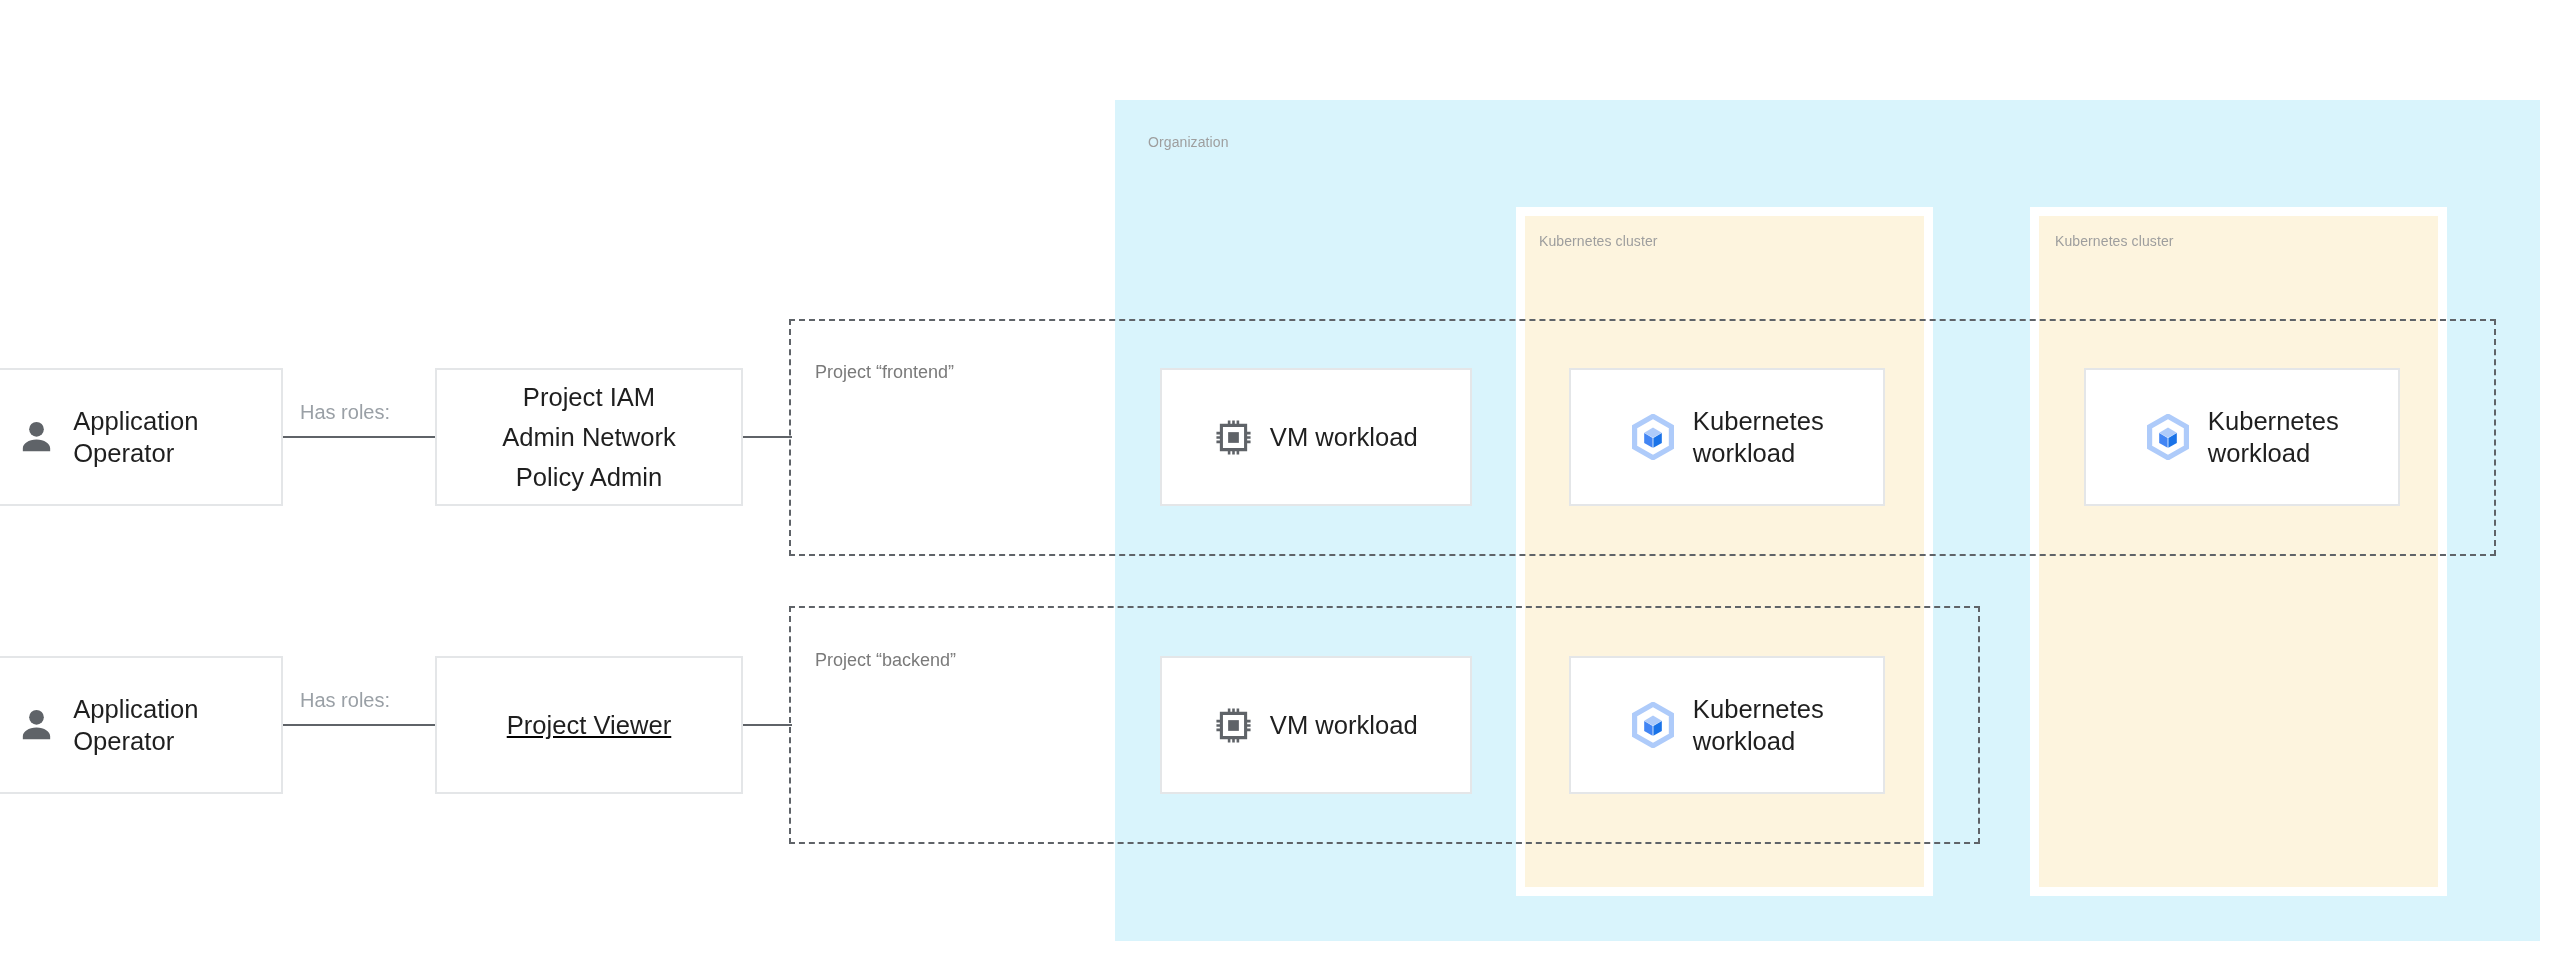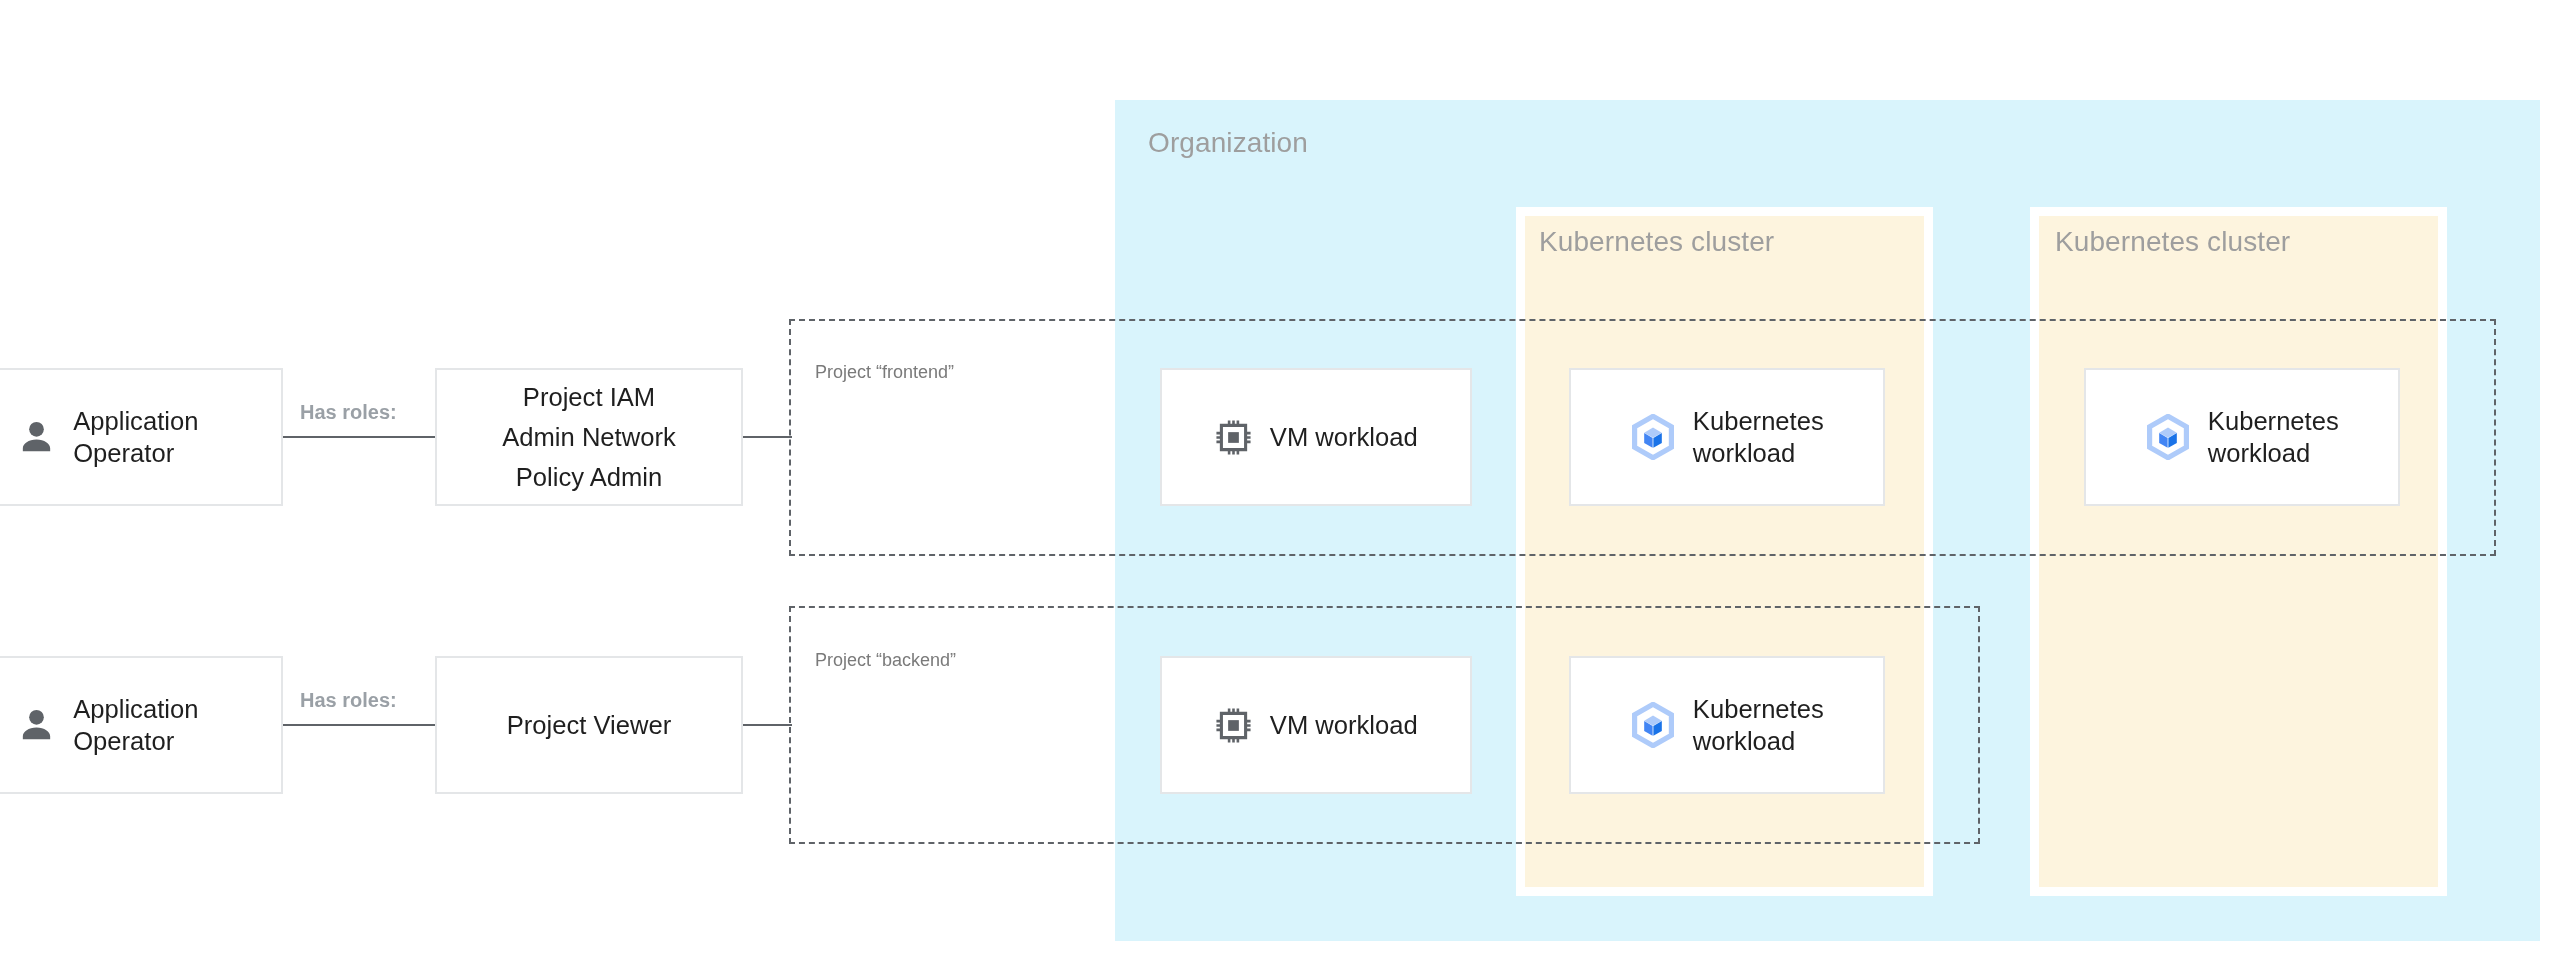--- a/index.html
+++ b/index.html
@@ -27,21 +27,21 @@
   .org-region {
     background: #d9f4fc;
   }
   .cluster-region {
     background: #fdf4de;
     border: 9.7px solid #ffffff;
   }
   .region-label {
     position: absolute;
     color: #9e9e9e;
-    font-size: 28px;
+    font-size: 14px;
     line-height: 23.5px;
     letter-spacing: 0.1px;
     white-space: nowrap;
   }
 
   
   .project-box {
     border: 2.8px dashed #5f6368;
     background: transparent;
   }
@@ -95,21 +95,20 @@
   .connector {
     background: #5f6368;
     height: 2.1px;
   }
   .connector-label {
     position: absolute;
     color: #9aa0a6;
     font-size: 20px;
     line-height: 22px;
     white-space: nowrap;
-    font-weight: bold;
   }
 </style>
 </head>
 <body>
 
 <div id="canvas">
 
   <div class="abs org-region" style="left:1115px; top:100px; width:1425px; height:841px;"></div>
   <div class="region-label" style="left:1148px; top:131px;">Organization</div>
 
@@ -203,21 +202,21 @@
         <svg width="41" height="41" viewBox="0 0 24 24" aria-hidden="true">
           <circle cx="12" cy="7.2" r="4.3" fill="#5f6368"></circle>
           <path d="M12 13.2c-4.6 0-8 2.4-8 5.1V20h16v-1.7c0-2.7-3.4-5.1-8-5.1z" fill="#5f6368"></path>
         </svg>
       </span>
       <span class="label">Application
 Operator</span>
     </div>
   </div>
 
-  <div class="abs card" style="left:435px; top:656px; width:308px; height:138px;">
+  <div class="abs card" style="left:435px; top:656px; width:308px; height:138px;text-decoration:underline;">
     <div class="card-text">Project Viewer</div>
   </div>
 
   <div class="abs card" style="left:1160px; top:656px; width:312px; height:138px;">
     <div class="card-row">
       <span class="icon-slot">
         <svg width="39" height="39" viewBox="0 0 24 24" aria-hidden="true">
           <path fill="#5f6368" d="M8.5 1.5h1.6v2.2H8.5zM11.2 1.5h1.6v2.2h-1.6zM13.9 1.5h1.6v2.2h-1.6zM8.5 20.3h1.6v2.2H8.5zM11.2 20.3h1.6v2.2h-1.6zM13.9 20.3h1.6v2.2h-1.6zM1.5 8.5h2.2v1.6H1.5zM1.5 11.2h2.2v1.6H1.5zM1.5 13.9h2.2v1.6H1.5zM20.3 8.5h2.2v1.6h-2.2zM20.3 11.2h2.2v1.6h-2.2zM20.3 13.9h2.2v1.6h-2.2z"></path>
           <path fill="#5f6368" d="M3.6 3.6h16.8v16.8H3.6V3.6zm1.9 1.9v13h13v-13h-13z"></path>
           <rect x="8.7" y="8.7" width="6.6" height="6.6" fill="#5f6368"></rect>

